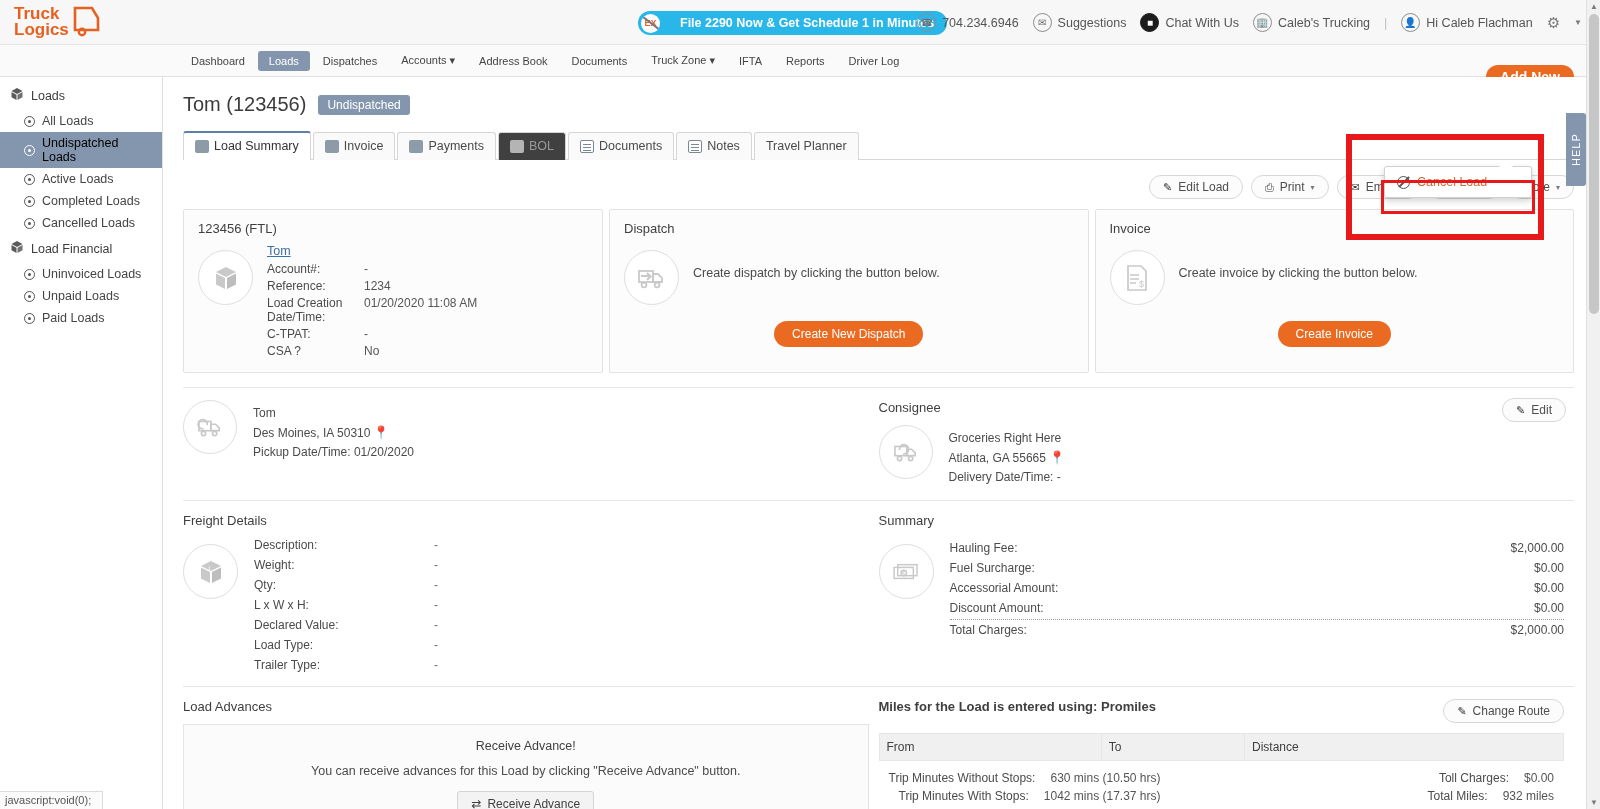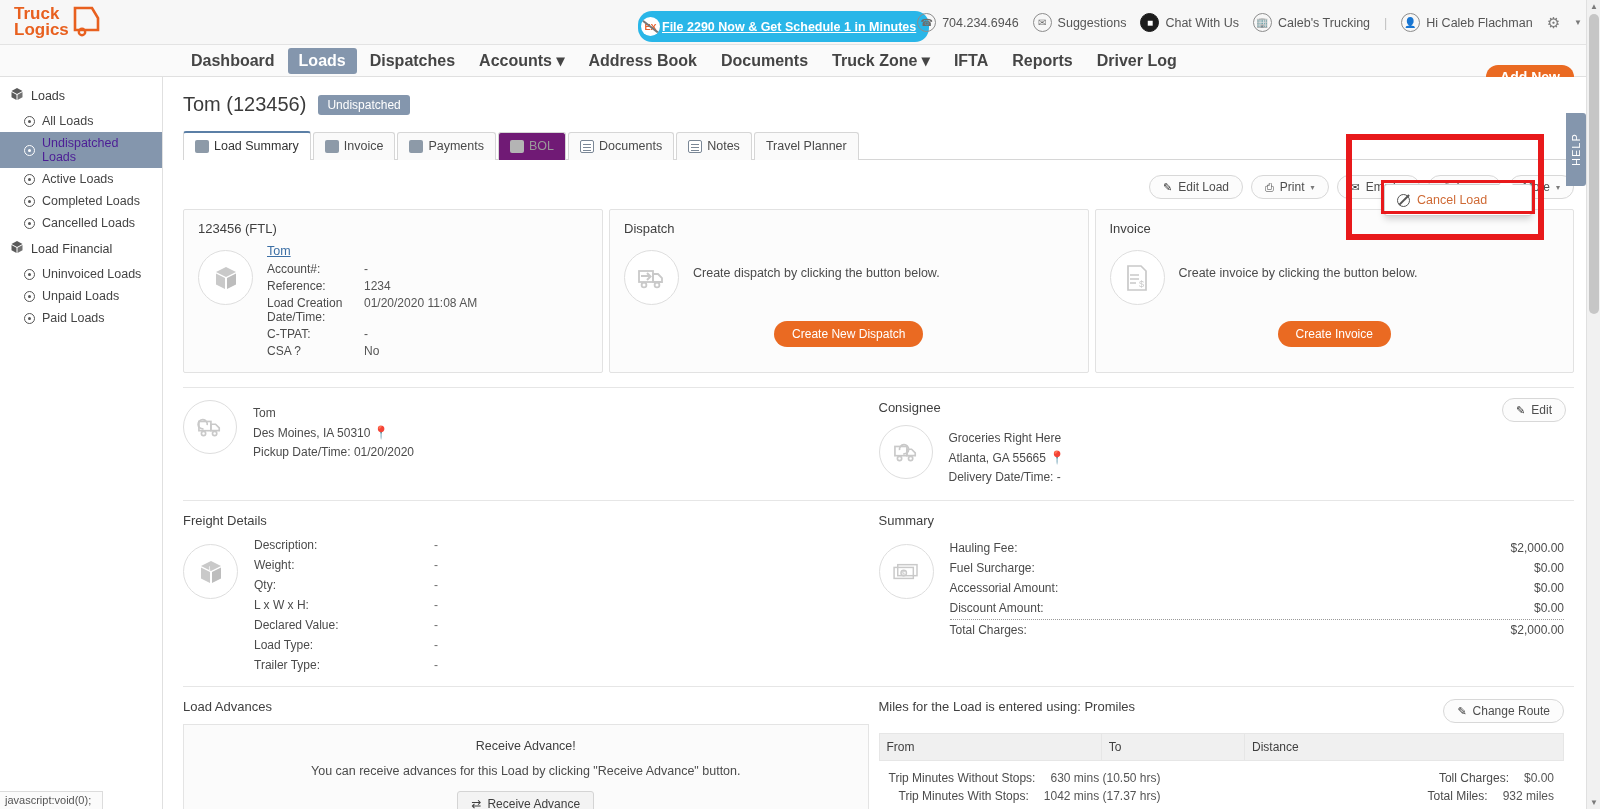--- a/index.html
+++ b/index.html
@@ -19,23 +19,23 @@
   }
   .logo { margin-left: 12px; width: 130px; height: 40px; position: relative; text-align: center; }
   .logo svg { display: block; }
 
   .topbar-right {
     position: absolute; right: 18px; top: 0; height: 45px;
     display: flex; align-items: center; gap: 14px; font-size: 12.5px; color: #555;
   }
   .file2290 {
     background: #29b6e8; color: #fff; border-radius: 14px;
-    height: 31px; display: flex; align-items: center; gap: 2px;
+    height: 24px; display: flex; align-items: center; gap: 20px;
     padding: 0 13px 0 3px; font-size: 12.5px; font-weight: bold;
-    position: absolute; left: 638px; top: 11px; white-space: nowrap; text-decoration: underline;
+    position: absolute; left: 638px; top: 11px; white-space: nowrap;
   }
   .file2290 .ex {
     width: 19px; height: 19px; border-radius: 50%; background: #fff; color: #e8602c;
     display: flex; align-items: center; justify-content: center;
     font-size: 9px; font-weight: bold; position: relative; overflow:hidden;
   }
   .file2290 .ex::after{
     content:""; position:absolute; width:22px; height:1.5px; background:#777;
     transform: rotate(38deg);
   }
@@ -50,22 +50,22 @@
   .gear { font-size: 15px; color: #7a7a7a; cursor:pointer;}
   .caret-sm { font-size: 8px; color:#7a7a7a; }
 
   
   .navbar {
     height: 32px; background: #fafafa; border-bottom: 1px solid #e0e0e0;
     display: flex; align-items: center; position: relative;
   }
   .nav-items { display: flex; align-items: center; margin-left: 180px; gap: 2px; }
   .nav-item {
-    font-size: 16px; color: #454545; padding: 4px 11px; border-radius: 3px;
-    cursor: pointer; white-space: nowrap; font-weight: bold;
+    font-size: 11px; color: #454545; padding: 4px 11px; border-radius: 3px;
+    cursor: pointer; white-space: nowrap;
   }
   .nav-item.active { background: #8496ad; color: #fff; }
   .addnew {
     position: absolute; right: 26px; top: 4px;
     background: #ea6a22; color: #fff; font-size: 14px; font-weight: bold;
     border-radius: 12px; padding: 4px 14px; border: none; cursor: pointer; margin-top: 16px;
   }
 
   
   .body-wrap { display: flex; height: 732px; }
@@ -74,21 +74,21 @@
     font-size: 12.5px; padding-top: 4px;
   }
   .side-group {
     display: flex; align-items: center; gap: 7px; padding: 6px 8px 6px 10px;
     font-size: 12.5px; color: #3c3c3c; cursor:pointer;
   }
   .side-item {
     display: flex; align-items: center; gap: 7px; padding: 4px 8px 4px 24px;
     font-size: 12.5px; color: #444; cursor: pointer;
   }
-  .side-item.active { background: #8496ad; color: #4c1d95; }
+  .side-item.active { background: #8496ad; color: #000000; }
   .dot-icon {
     width: 11px; height: 11px; border-radius: 50%; border: 1.6px solid #555;
     display:inline-flex; align-items:center; justify-content:center; flex:none;
   }
   .dot-icon::after{ content:""; width:3px; height:3px; border-radius:50%; background:#555; }
   .side-item.active .dot-icon { border-color:#fff; }
   .side-item.active .dot-icon::after { background:#fff; }
   .cube-ic { width: 14px; height: 14px; flex:none; }
 
   .content { flex: 1; padding: 12px 26px 0 20px; overflow: hidden; position: relative; background:#fff;}
@@ -108,21 +108,21 @@
   
   .tabs { display: flex; align-items: flex-end; border-bottom: 1px solid #d6d6d6; gap: 2px;}
   .tab {
     display: flex; align-items: center; gap: 5px;
     font-size: 12.5px; color: #4a4a4a; background: #fafafa;
     border: 1px solid #d6d6d6; border-bottom: none;
     padding: 6px 11px 7px 11px; border-radius: 3px 3px 0 0; cursor: pointer;
     position: relative; top: 1px;
   }
   .tab.active { background: #fff; border-top: 2px solid #5b7fa6; color:#333; }
-  .tab.disabled { background: #701a75; color: #9a9a9a; }
+  .tab.disabled { background: #404040; color: #9a9a9a; }
   .tab .tile {
     width: 14px; height: 13px; background: #8d9aa8; border-radius: 2px;
     display:inline-block; flex:none; position:relative;
   }
   .tab .tile.grayed { background:#b4b4b4; }
   .tab .tile.doc { background:#fff; border:1.3px solid #7a8796; }
   .tab .tile.doc::after{
     content:""; position:absolute; left:2px; top:3px; width:8px; height:1.2px;
     background:#7a8796; box-shadow:0 3px 0 #7a8796, 0 6px 0 #7a8796;
   }
@@ -187,38 +187,38 @@
     padding: 14px 10px 12px 10px; margin-top: 4px;
   }
   .adv-h { font-size: 12.5px; color: #3f3f3f; margin-bottom: 11px; }
   .adv-p { font-size: 12.5px; color: #4b4b4b; margin-bottom: 13px; }
   .btn-gray {
     display:inline-flex; align-items:center; gap:6px;
     border: 1px solid #d4d4d4; background: #f3f3f3; border-radius: 3px;
     padding: 5px 13px; font-size: 12px; color: #3f3f3f; cursor: pointer;
   }
   .miles-head { display:flex; align-items:flex-start; justify-content:space-between; }
-  .miles-title { font-size: 13px; color: #3f3f3f; }
+  .miles-title { font-size: 13px; color: #3f3f3f; font-weight: bold; }
   .miles-table { width: 100%; border-collapse: collapse; margin-top: 10px; }
   .miles-table th {
     background: #f0f0f0; font-size: 12px; color: #3f3f3f; font-weight: normal;
     text-align: left; padding: 6px 7px; border: 1px solid #e6e6e6;
   }
   .trip-rows { display:flex; justify-content:space-between; font-size:12px; color:#4b4b4b; padding: 8px 10px 0 10px;}
   .trip-left .r, .trip-right .r { display:flex; gap:15px; justify-content:flex-end; padding: 2px 0; }
   .trip-left .lbl { font-weight:normal; }
   .trip-left .val, .trip-right .val { color:#555; }
 
   
   .anno-box {
     position: absolute; left: 1346px; top: 134px; width: 198px; height: 106px;
     border: 6px solid #e8191b; pointer-events:none; z-index: 40;
   }
   .cancel-dd {
-    position: absolute; left: 1384px; top: 184px; width: 148px;
+    position: absolute; left: 1384px; top: 166px; width: 148px;
     background: #fff; border: 1px solid #d0d0d0; border-radius: 3px;
     box-shadow: 0 3px 7px rgba(0,0,0,.18); z-index: 45; padding: 4px 0;
   }
   .cancel-dd::before{
     content:""; position:absolute; right: 18px; top: -7px;
     border-left: 7px solid transparent; border-right: 7px solid transparent;
     border-bottom: 7px solid #fff;
   }
   .cancel-dd-item {
     display: flex; align-items: center; gap: 7px; padding: 4px 12px;

